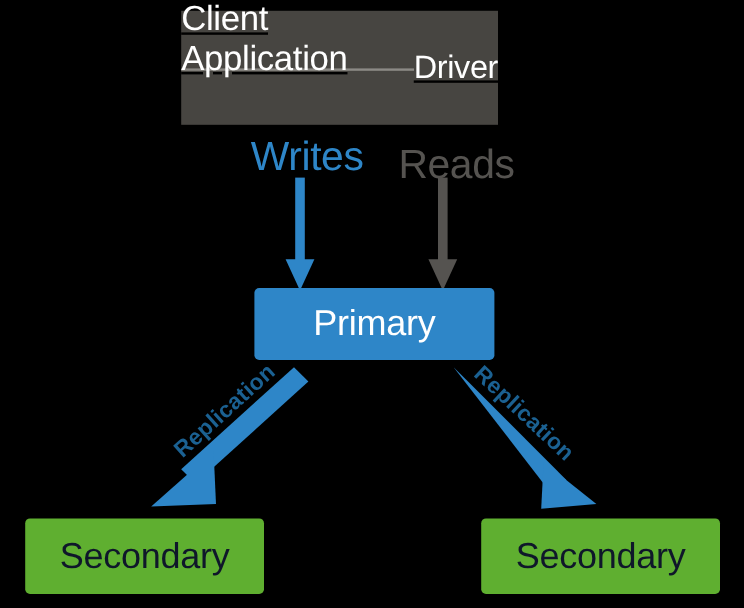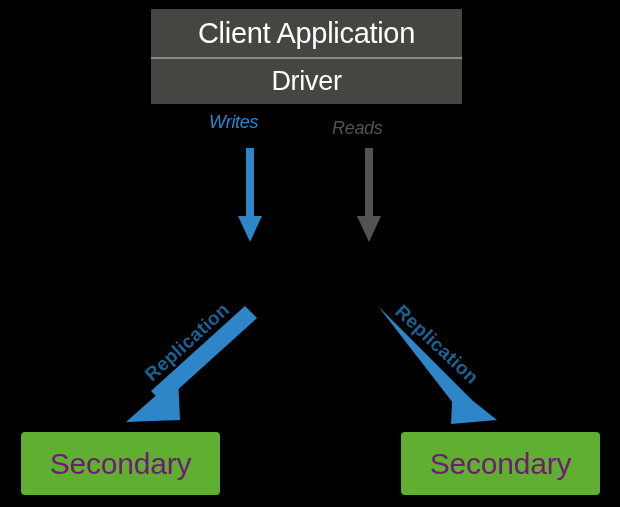--- a/index.html
+++ b/index.html
@@ -18,25 +18,26 @@
     width: 620px;
     height: 507px;
     background: #000000;
   }
 
   
   .client-stack {
     position: absolute;
     left: 151px;
     top: 9px;
-    width: 311px;
+    width: 264px;
     height: 95px;
     background: #474541;
     display: flex;
-    flex-direction: column;
+    flex-direction: row;
+    text-decoration: underline;
   }
   .client-app-row {
     height: 50px;
     display: flex;
     align-items: center;
     justify-content: center;
     color: #ffffff;
     font-size: 29px;
     letter-spacing: -0.3px;
     border-bottom: 2px solid #8c8a86;
@@ -73,34 +74,33 @@
   .secondary-node {
     position: absolute;
     top: 432px;
     width: 199px;
     height: 63px;
     background: #5FAF30;
     border-radius: 4px;
     display: flex;
     align-items: center;
     justify-content: center;
-    color: #701a75;
+    color: #0f172a;
     font-size: 30px;
     letter-spacing: -0.2px;
   }
   .secondary-left  { left: 21px;  }
   .secondary-right { left: 401px; }
 
   
   .flow-label {
     position: absolute;
-    font-size: 18px;
+    font-size: 34px;
     letter-spacing: -0.3px;
     white-space: nowrap;
-    font-style: italic;
   }
   .writes-label {
     left: 209px;
     top: 112px;
     color: #2E86C8;
   }
   .reads-label {
     left: 332px;
     top: 118px;
     color: #555350;
@@ -157,20 +157,23 @@
     <g>
       <polygon points="378,306 390,318 472,400 460,412" fill="#2E86C8"></polygon>
       <polygon points="453,385 497,420 451,424" fill="#2E86C8"></polygon>
     </g>
 
     <text class="repl-text" transform="translate(152,382) rotate(-42)">Replication</text>
 
     <text class="repl-text" transform="translate(394,313) rotate(43)">Replication</text>
   </svg>
 
+  <div class="primary-node">
+    <span>Primary</span>
+  </div>
 
   <div class="secondary-node secondary-left">
     <span>Secondary</span>
   </div>
 
   <div class="secondary-node secondary-right">
     <span>Secondary</span>
   </div>
 
 </div>

